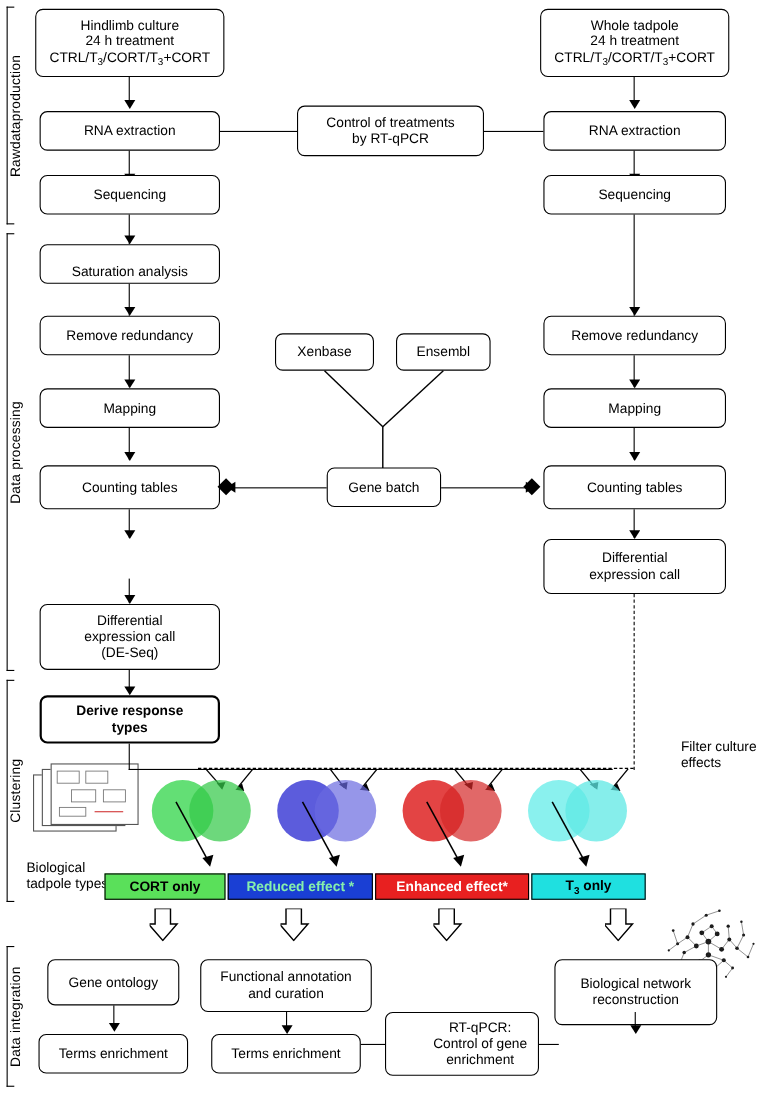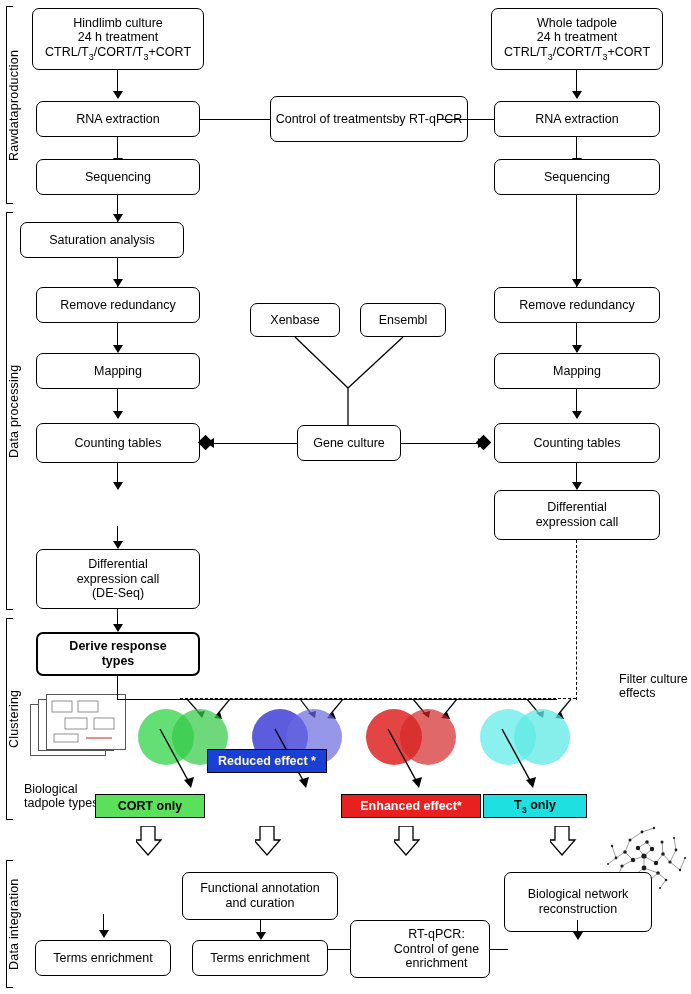--- a/index.html
+++ b/index.html
@@ -124,21 +124,21 @@
   </div>
   <div class="vline" style="left:117px;top:137px;height:22px;"></div>
   <div class="arrowdown" style="left:113px;top:158px;"></div>
 
   <div class="box" style="left:36px;top:159px;width:164px;height:36px;">
     <span>Sequencing</span>
   </div>
   <div class="vline" style="left:117px;top:195px;height:27px;"></div>
   <div class="arrowdown" style="left:113px;top:214px;"></div>
 
-  <div class="box" style="left:20px;top:222px;width:164px;height:36px;">
+  <div class="box" style="left:36px;top:222px;width:164px;height:36px;align-items:flex-end;">
     <span>Saturation analysis</span>
   </div>
   <div class="vline" style="left:117px;top:258px;height:29px;"></div>
   <div class="arrowdown" style="left:113px;top:279px;"></div>
 
   <div class="box" style="left:36px;top:287px;width:164px;height:36px;">
     <span>Remove redundancy</span>
   </div>
   <div class="vline" style="left:117px;top:323px;height:29px;"></div>
   <div class="arrowdown" style="left:113px;top:345px;"></div>
@@ -209,41 +209,41 @@
   <div class="vline" style="left:576px;top:463px;height:26px;"></div>
   <div class="arrowdown" style="left:572px;top:482px;"></div>
 
   <div class="box" style="left:494px;top:490px;width:166px;height:50px;flex-direction:column;">
     <span>Differential</span>
     <span>expression call</span>
   </div>
 
   <div class="dashvline" style="left:576px;top:540px;height:160px;"></div>
 
-  <div class="box" style="left:270px;top:96px;width:198px;height:46px;text-align:center;">
+  <div class="box" style="left:270px;top:96px;width:170px;height:46px;flex-direction:column;text-align:center;">
     <span>Control of treatments</span>
     <span>by RT-qPCR</span>
   </div>
   <div class="hline" style="left:200px;top:119px;width:70px;"></div>
   <div class="hline" style="left:440px;top:119px;width:54px;"></div>
 
   <div class="box" style="left:250px;top:303px;width:90px;height:34px;">
     <span>Xenbase</span>
   </div>
   <div class="box" style="left:360px;top:303px;width:86px;height:34px;">
     <span>Ensembl</span>
   </div>
   <svg style="position:absolute;left:245px;top:336px;width:210px;height:92px;">
     <line x1="50" y1="1" x2="103" y2="52" stroke="#000" stroke-width="1.3"></line>
     <line x1="158" y1="1" x2="103" y2="52" stroke="#000" stroke-width="1.3"></line>
     <line x1="103" y1="52" x2="103" y2="90" stroke="#000" stroke-width="1.3"></line>
   </svg>
 
   <div class="box" style="left:297px;top:425px;width:104px;height:36px;">
-    <span>Gene culture</span>
+    <span>Gene batch</span>
   </div>
 
   <div class="hline" style="left:212px;top:443px;width:85px;"></div>
   <div class="arrowleft" style="left:206px;top:438px;"></div>
   <div class="diamond" style="left:200px;top:437px;"></div>
 
   <div class="hline" style="left:401px;top:443px;width:83px;"></div>
   <div class="arrowright" style="left:478px;top:438px;"></div>
   <div class="diamond" style="left:478px;top:437px;"></div>
 
@@ -324,21 +324,21 @@
 
   <div class="label-left" style="left:24px;top:782px;width:80px;">
     <span>Biological</span>
     <span>tadpole</span>
     <span>types</span>
   </div>
 
   <div class="respbox" style="left:95px;top:794px;width:110px;height:24px;background:#5ae05a;color:#000;">
     <span>CORT only</span>
   </div>
-  <div class="respbox" style="left:207px;top:749px;width:120px;height:24px;background:#1a3fd4;color:#fef9c3;">
+  <div class="respbox" style="left:207px;top:794px;width:132px;height:24px;background:#1a3fd4;color:#86efac;">
     <span>Reduced effect *</span>
   </div>
   <div class="respbox" style="left:341px;top:794px;width:140px;height:24px;background:#e82020;color:#fff;">
     <span>Enhanced effect*</span>
   </div>
   <div class="respbox" style="left:483px;top:794px;width:104px;height:24px;background:#1fe0e0;color:#000;">
     <span>T<sub>3</sub> only</span>
   </div>
 
   <svg style="position:absolute;left:136px;top:826px;width:28px;height:30px;">
@@ -414,20 +414,23 @@
         <line x1="42" y1="14" x2="54" y2="10"></line>
       <line x1="22" y1="48" x2="18" y2="58"></line>
         <line x1="76" y1="32" x2="74" y2="20"></line>
       <line x1="50" y1="62" x2="40" y2="70"></line>
         <line x1="16" y1="40" x2="8" y2="46"></line>
       <line x1="80" y1="52" x2="85" y2="40"></line>
         <line x1="66" y1="62" x2="60" y2="70"></line>
     </g>
   </svg>
 
+  <div class="box" style="left:43px;top:872px;width:120px;height:42px;">
+    <span>Gene ontology</span>
+  </div>
   <div class="vline" style="left:103px;top:914px;height:22px;"></div>
   <div class="arrowdown" style="left:99px;top:930px;"></div>
   <div class="box" style="left:35px;top:940px;width:136px;height:36px;">
     <span>Terms enrichment</span>
   </div>
 
   <div class="box" style="left:182px;top:872px;width:156px;height:48px;flex-direction:column;">
     <span>Functional annotation</span>
     <span>and curation</span>
   </div>

